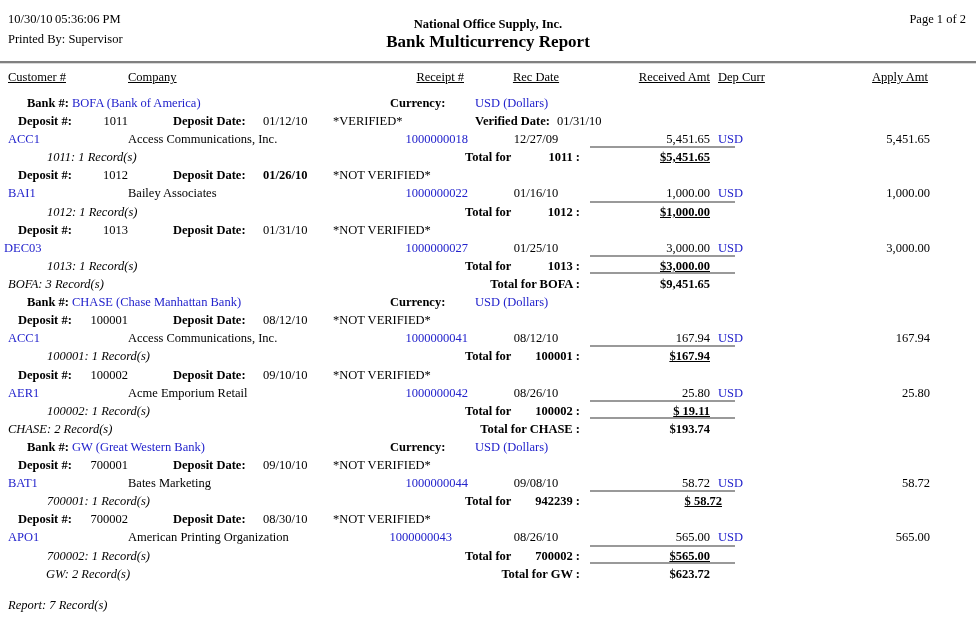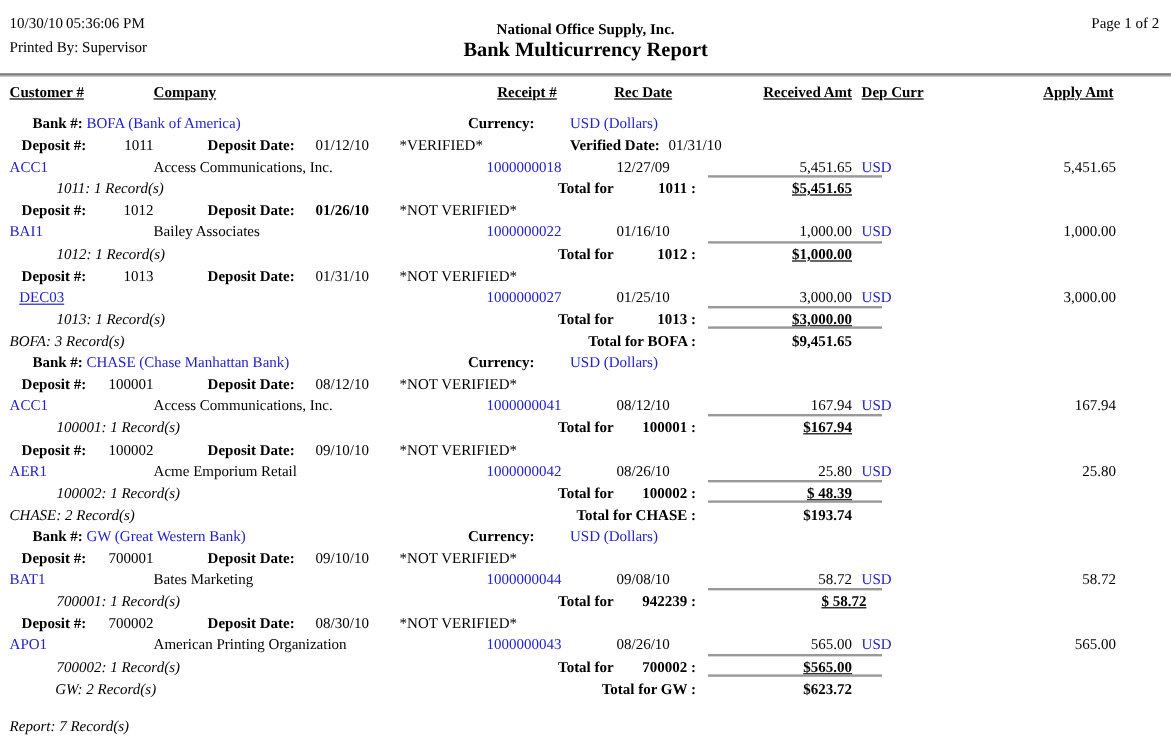--- a/index.html
+++ b/index.html
@@ -11,21 +11,21 @@
   .row { position:absolute; left:0; width:976px; height:18px; }
   .cell { position:absolute; white-space:nowrap; line-height:18px; }
   .b { font-weight:bold; }
   .i { font-style:italic; }
   .u { text-decoration:underline; }
   .link { color:#2222CC; }
   .rt { text-align:right; }
   .hrule { position:absolute; left:0; top:61px; width:976px; height:2px;
            background:#808080; border-bottom:1px solid #d9d9d9; }
   .rule { position:absolute; height:2px; background:#999999; }
-  .hdr { font-weight:bold; text-decoration:underline; }
+  .hdr { font-weight:normal; text-decoration:underline; }
   .title { position:absolute; left:0; top:32px; width:976px; text-align:center;
            font-size:17px; font-weight:bold; }
   .company { position:absolute; left:0; top:17px; width:976px; text-align:center;
              font-weight:bold; font-size:12.5px; }
 </style>
 </head>
 <body>
 
 <div class="page">
 
@@ -101,21 +101,21 @@
         <span class="cell b u" style="right: 266px;">$1,000.00</span>
       </div>
       <div class="row" style="top: 221px;">
         <span class="cell b" style="left: 18px;">Deposit #:</span>
         <span class="cell" style="left: 60px; width: 68px; text-align: right;">1013</span>
         <span class="cell b" style="left: 173px;">Deposit Date:</span>
         <span class="cell" style="left: 263px;">01/31/10</span>
         <span class="cell" style="left: 333px;">*NOT VERIFIED*</span>
       </div>
       <div class="row" style="top: 239px;">
-        <span class="cell link" style="left: 16px; text-decoration: underline;">DEC03</span>
+        <span class="cell link" style="left: 4px;">DEC03</span>
         <span class="cell link" style="right: 508px;">1000000027</span>
         <span class="cell" style="left: 480px; width: 112px; text-align: center;">01/25/10</span>
         <span class="cell" style="right: 266px;">3,000.00</span>
         <span class="cell link" style="left: 718px;">USD</span>
         <span class="cell" style="right: 46px;">3,000.00</span>
       </div>
       <div class="row" style="top: 257px;">
         <div class="rule" style="left: 590px; width: 145px; top: -2px;"></div>
         <span class="cell i" style="left: 47px;">1013: 1 Record(s)</span>
         <span class="cell b" style="left: 465px;">Total for</span>
@@ -171,21 +171,21 @@
         <span class="cell" style="left: 480px; width: 112px; text-align: center;">08/26/10</span>
         <span class="cell" style="right: 266px;">25.80</span>
         <span class="cell link" style="left: 718px;">USD</span>
         <span class="cell" style="right: 46px;">25.80</span>
       </div>
       <div class="row" style="top: 402px;">
         <div class="rule" style="left: 590px; width: 145px; top: -2px;"></div>
         <span class="cell i" style="left: 47px;">100002: 1 Record(s)</span>
         <span class="cell b" style="left: 465px;">Total for</span>
         <span class="cell b" style="right: 396px;">100002 :</span>
-        <span class="cell b u" style="right: 266px;">$ 48.39</span>
+        <span class="cell b u" style="right: 266px;">$ 19.11</span>
         <div class="rule" style="left: 590px; width: 145px; top: 15px;"></div>
       </div>
       <div class="row" style="top: 420px;">
         <span class="cell i" style="left: 8px;">CHASE: 2 Record(s)</span>
         <span class="cell b" style="right: 396px;">Total for CHASE :</span>
         <span class="cell b" style="right: 266px;">$193.74</span>
       </div>
       <div class="row" style="top: 438px;">
         <span class="cell b" style="left: 27px;">Bank #:</span>
         <span class="cell link" style="left: 72px;">GW (Great Western Bank)</span>
@@ -218,21 +218,21 @@
       <div class="row" style="top: 510px;">
         <span class="cell b" style="left: 18px;">Deposit #:</span>
         <span class="cell" style="left: 60px; width: 68px; text-align: right;">700002</span>
         <span class="cell b" style="left: 173px;">Deposit Date:</span>
         <span class="cell" style="left: 263px;">08/30/10</span>
         <span class="cell" style="left: 333px;">*NOT VERIFIED*</span>
       </div>
       <div class="row" style="top: 528px;">
         <span class="cell link" style="left: 8px;">APO1</span>
         <span class="cell" style="left: 128px;">American Printing Organization</span>
-        <span class="cell link" style="right: 508px;">1000000043</span>
+        <span class="cell link" style="right: 524px;">1000000043</span>
         <span class="cell" style="left: 480px; width: 112px; text-align: center;">08/26/10</span>
         <span class="cell" style="right: 266px;">565.00</span>
         <span class="cell link" style="left: 718px;">USD</span>
         <span class="cell" style="right: 46px;">565.00</span>
       </div>
       <div class="row" style="top: 547px;">
         <div class="rule" style="left: 590px; width: 145px; top: -2px;"></div>
         <span class="cell i" style="left: 47px;">700002: 1 Record(s)</span>
         <span class="cell b" style="left: 465px;">Total for</span>
         <span class="cell b" style="right: 396px;">700002 :</span>

